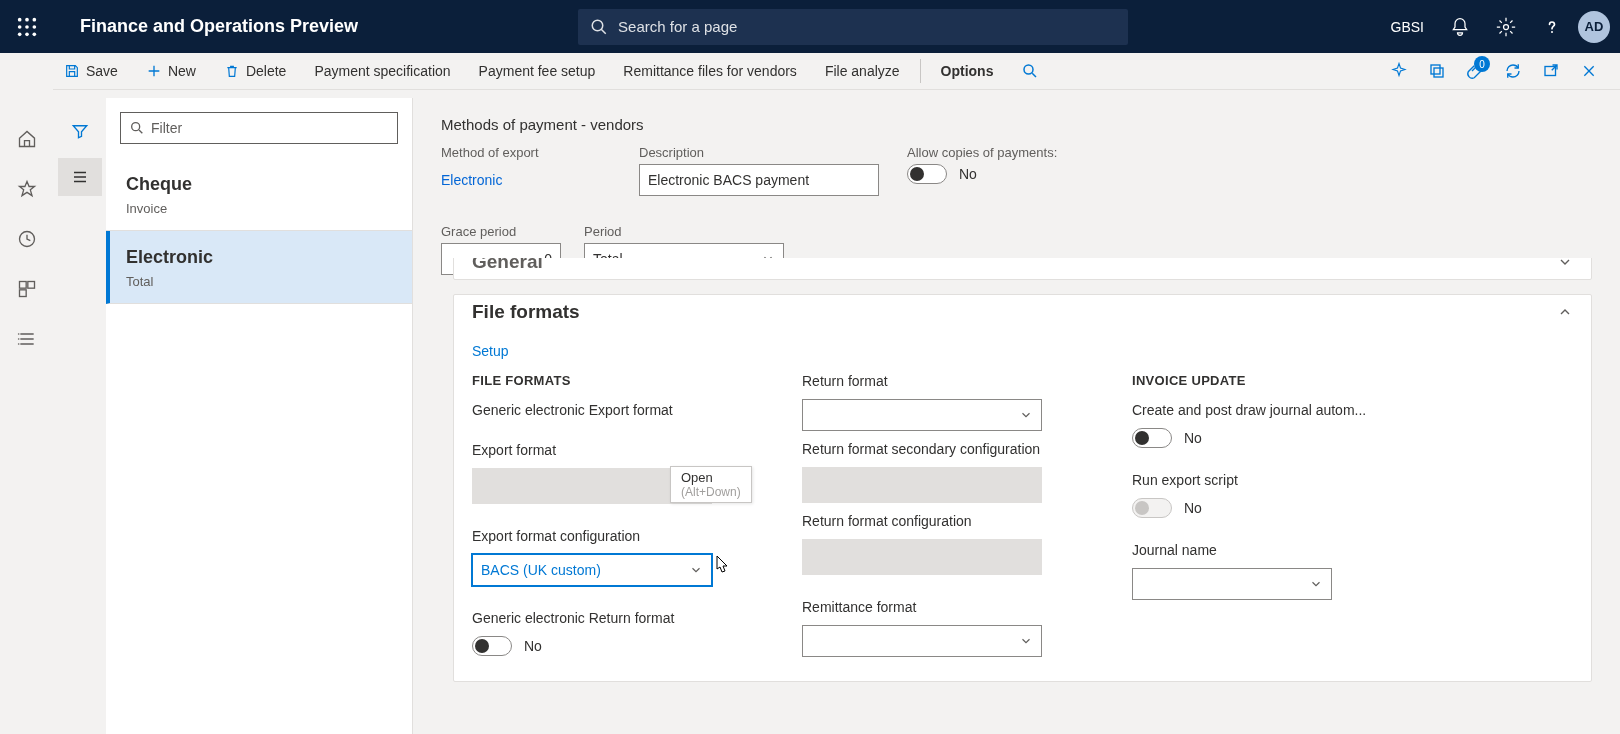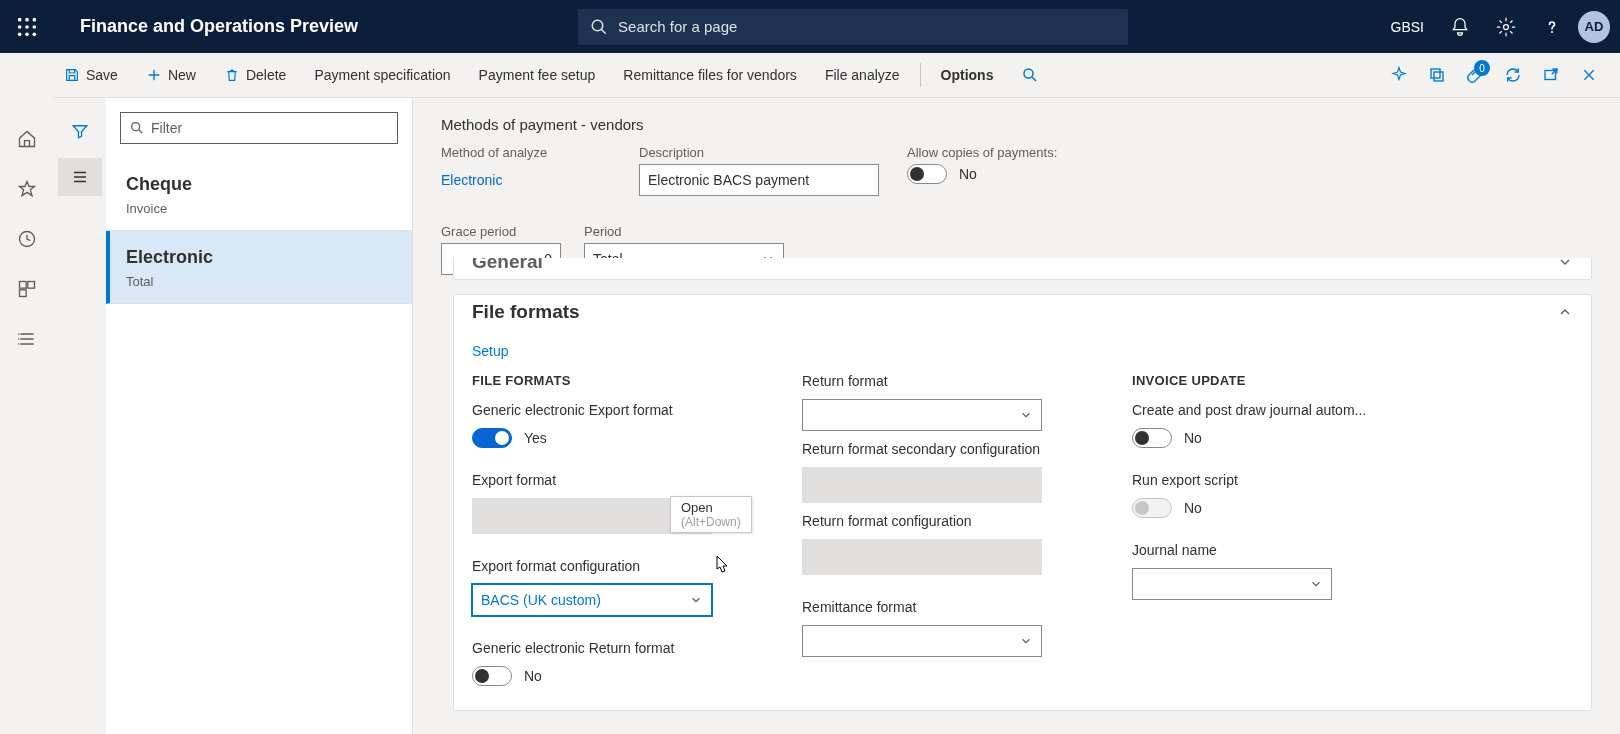--- a/index.html
+++ b/index.html
@@ -13,21 +13,21 @@
   .topbar-spacer { flex: 0 0 220px; }
   .searchbar { background: #1d3150; height: 36px; flex: 0 0 550px; display:flex; align-items:center; padding: 0 12px; border-radius: 2px; }
   .searchbar svg { width: 18px; height: 18px; opacity: .85; }
   .searchbar span { margin-left: 10px; font-size: 15px; opacity: .85; }
   .topbar-right { margin-left:auto; display:flex; align-items:center; gap: 6px; padding-right: 10px; }
   .top-icon { width: 40px; height: 46px; display:flex; align-items:center; justify-content:center; cursor:pointer; }
   .company-code { font-size: 14px; margin-right: 10px; }
   .avatar { width: 32px; height: 32px; border-radius: 50%; background:#b0c4de; color:#0b1f3a; display:flex; align-items:center; justify-content:center; font-weight:600; font-size:13px; }
   
   
-  .actionbar { background:#f3f2f1; height: 45px; display:flex; align-items:center; border-bottom: 1px solid #e1dfdd; padding: 0 14px; }
+  .actionbar { background:#f3f2f1; height: 37px; display:flex; align-items:center; border-bottom: 1px solid #e1dfdd; padding: 0 14px; }
   .hamburger { width: 36px; display:flex; align-items:center; justify-content:center; cursor:pointer; }
   .action-btn { display:flex; align-items:center; gap:6px; padding: 0 14px; height: 100%; cursor:pointer; color:#323130; }
   .action-btn svg { color:#0078d4; }
   .action-text { padding: 0 14px; height:100%; display:flex; align-items:center; cursor:pointer; }
   .action-text.bold { font-weight: 600; position:relative; }
   .action-divider { width:1px; height:24px; background:#c8c6c4; margin: 0 6px;}
   .actionbar-right { margin-left:auto; display:flex; align-items:center; gap: 4px; }
   .abricon { width:34px; height:34px; display:flex; align-items:center; justify-content:center; cursor:pointer; color:#0078d4; position:relative; }
   .abricon.badge::after { content:'0'; position:absolute; top:2px; right:2px; background:#0078d4; color:#fff; width:16px; height:16px; border-radius:50%; font-size:10px; display:flex; align-items:center; justify-content:center; }
   
@@ -284,21 +284,21 @@
     <div class="li-sub">Total</div>
   </div>
 </div>
 
 <div class="main">
   <div class="form-header">
     <div class="page-title">Methods of payment - vendors</div>
     <div class="topfields">
 
       <div class="field" style="width:170px">
-        <label>Method of analyze</label>
+        <label>Method of export</label>
         <span class="lookup-link">Electronic</span>
       </div>
       <div class="field" style="width:240px">
         <label>Description</label>
         <div class="text-input">
             <span>Electronic BACS payment</span>
           </div>
       </div>
       <div class="field" style="width:200px">
         <label>Allow copies of payments:</label>
@@ -350,26 +350,20 @@
             </svg>
         </div>
         <div class="fasttab-body" style="position:relative;">
           <span class="setup-link">Setup</span>
           
           <div class="ff-grid">
 
             <div class="ff-col">
               <div class="section-label">FILE FORMATS</div>
               <div class="sublabel">Generic electronic Export format</div>
-              <div class="toggle-wrap">
-                <div class="toggle on">
-                    <div class="knob"></div>
-                  </div>
-                <span>Yes</span>
-              </div>
               <div style="height:4px"></div>
               <div class="sublabel">Export format</div>
               <div style="position:relative;">
                 <div class="text-input disabled-input input240" style="height:36px"></div>
                 <div class="open-tooltip" style="left:198px; top:-2px;">
                   <div>Open</div>
                   <div class="open-key">(Alt+Down)</div>
                 </div>
               </div>
               <div style="height:4px"></div>

